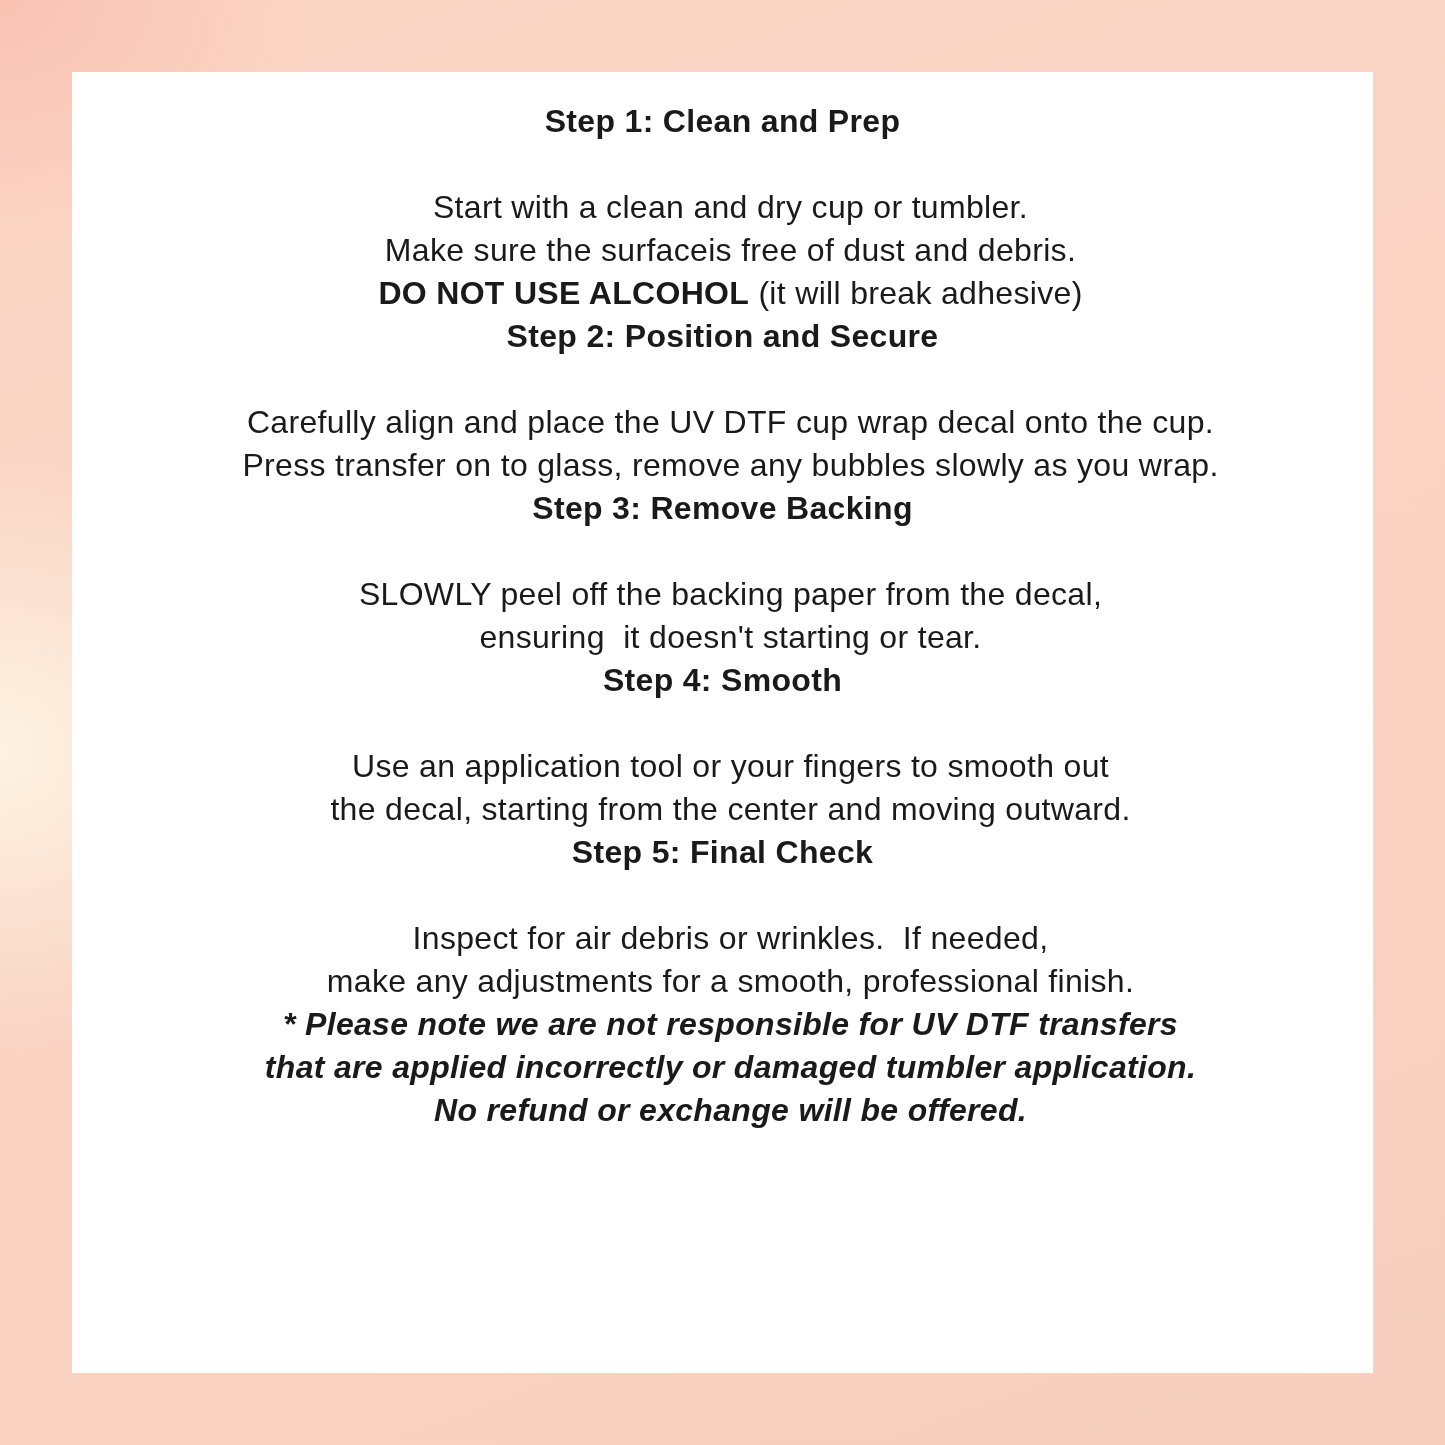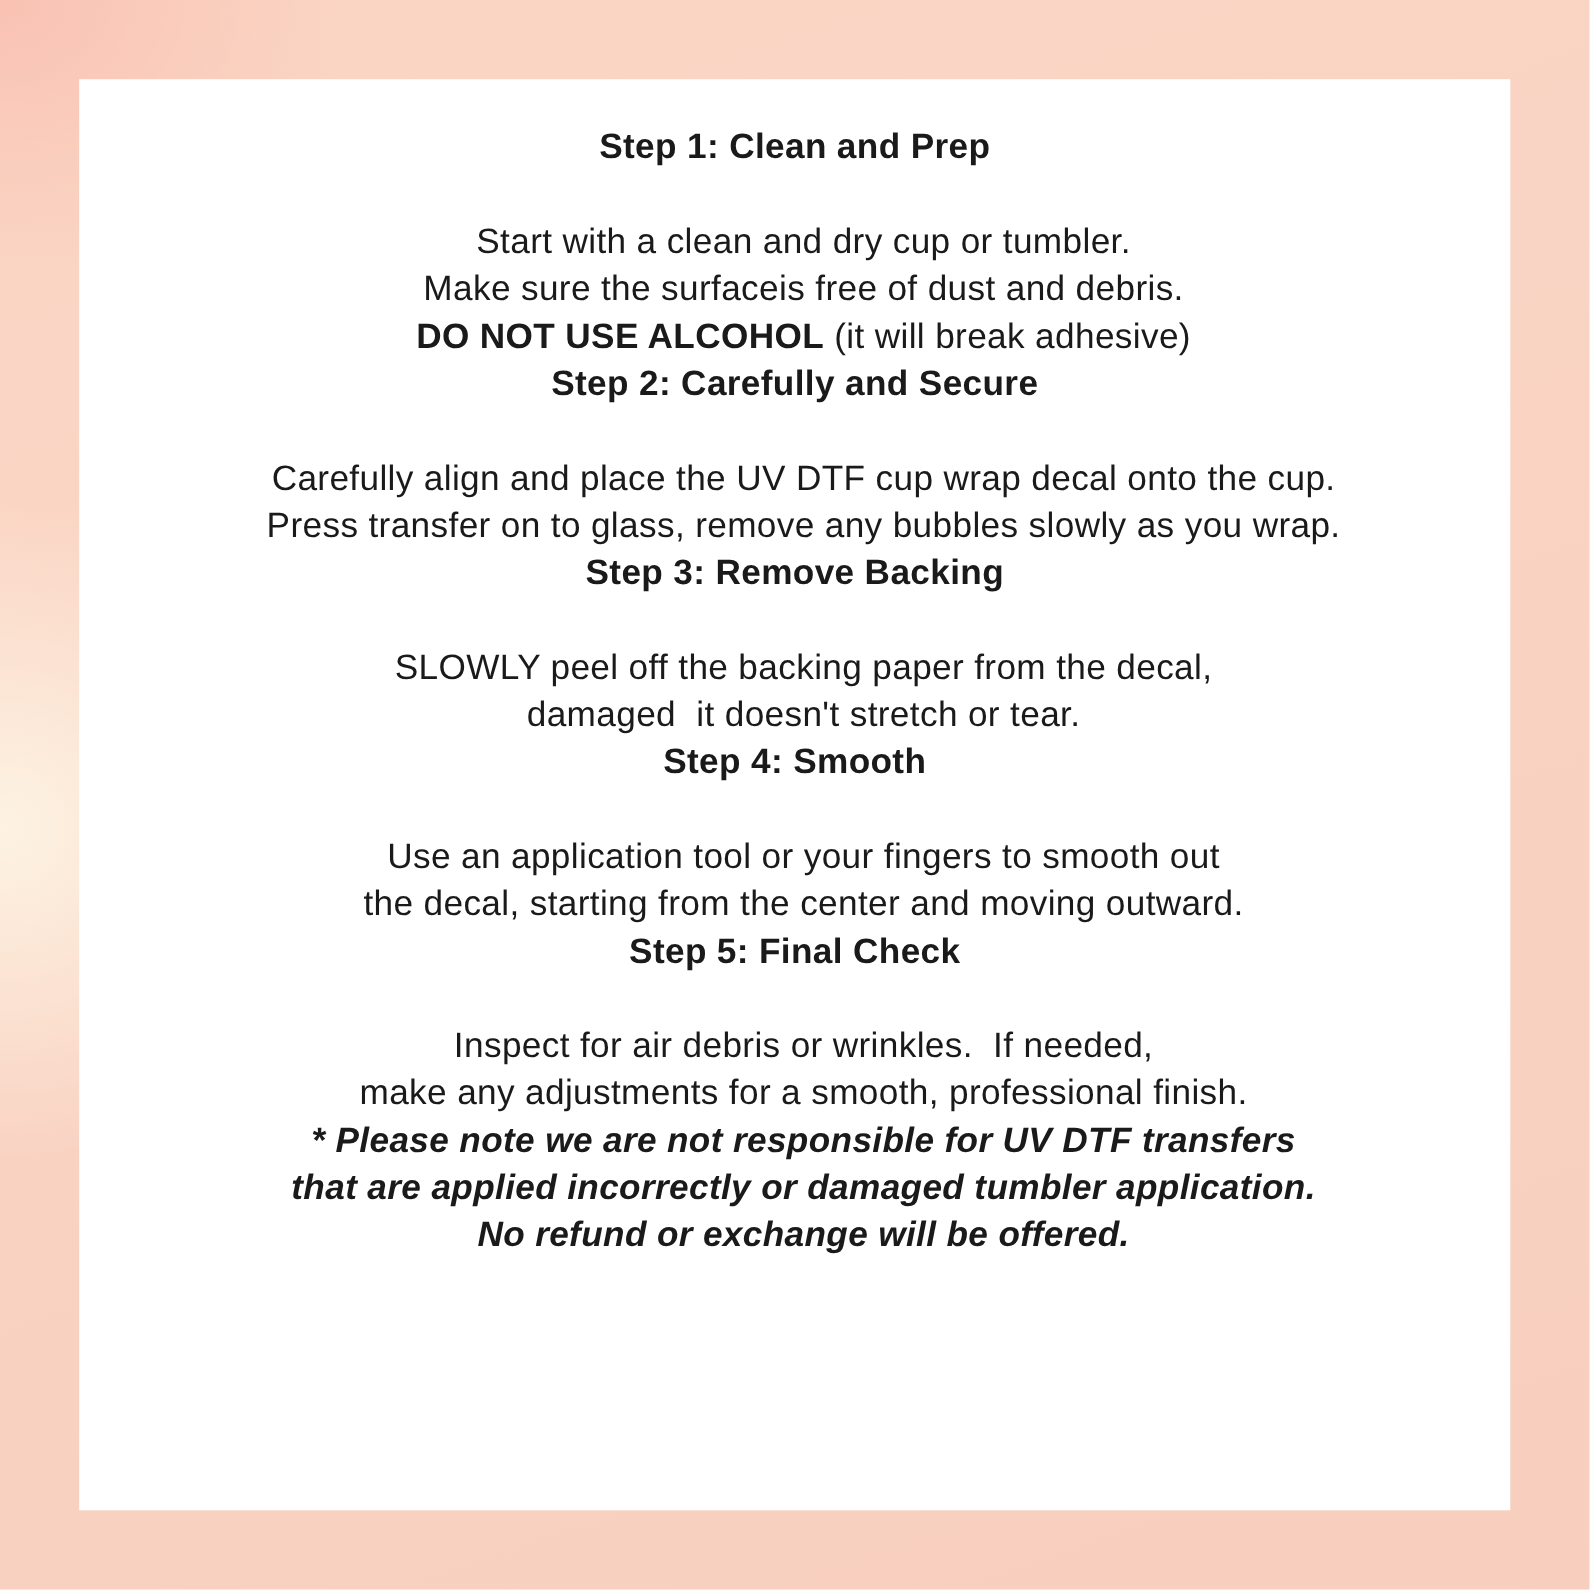--- a/index.html
+++ b/index.html
@@ -22,21 +22,21 @@
     background:
       radial-gradient(ellipse 30% 28% at 0% 52%, #fdf3e3 0%, rgba(253,243,227,0) 75%),
       radial-gradient(ellipse 28% 22% at 0% 0%, #f9c2b3 0%, rgba(249,194,179,0) 80%),
       linear-gradient(160deg, #fbd6c5 0%, #f9d2c2 55%, #f8cfbf 100%);
   }
   .card {
     width: 100%;
     height: 100%;
     box-sizing: border-box;
     background: #ffffff;
-    padding-top: 40px;
+    padding-top: 28px;
     overflow: hidden;
   }
   .heading {
     margin: 0 0 43px 0;
     font-size: 32px;
     font-weight: bold;
     line-height: 43px;
     text-align: center;
     letter-spacing: 0.01em;
   }
@@ -70,32 +70,32 @@
     <section>
       <h2 class="heading">Step 1: Clean and Prep</h2>
       <div class="para">
         <div class="line"><span>Start with a clean and dry cup or tumbler.</span></div>
         <div class="line"><span>Make sure the surfaceis free of dust and debris.</span></div>
         <div class="line"><span class="b">DO NOT USE ALCOHOL</span><span> (it will break adhesive)</span></div>
       </div>
     </section>
 
     <section>
-      <h2 class="heading">Step 2: Carefully and Secure</h2>
+      <h2 class="heading">Step 2: Position and Secure</h2>
       <div class="para">
         <div class="line"><span>Carefully align and place the UV DTF cup wrap decal onto the cup.</span></div>
         <div class="line"><span>Press transfer on to glass, remove any bubbles slowly as you wrap.</span></div>
       </div>
     </section>
 
     <section>
       <h2 class="heading">Step 3: Remove Backing</h2>
       <div class="para">
         <div class="line"><span>SLOWLY peel off the backing paper from the decal,</span></div>
-        <div class="line"><span>damaged  it doesn't stretch or tear.</span></div>
+        <div class="line"><span>ensuring  it doesn't starting or tear.</span></div>
       </div>
     </section>
 
     <section>
       <h2 class="heading">Step 4: Smooth</h2>
       <div class="para">
         <div class="line"><span>Use an application tool or your fingers to smooth out</span></div>
         <div class="line"><span>the decal, starting from the center and moving outward.</span></div>
       </div>
     </section>

